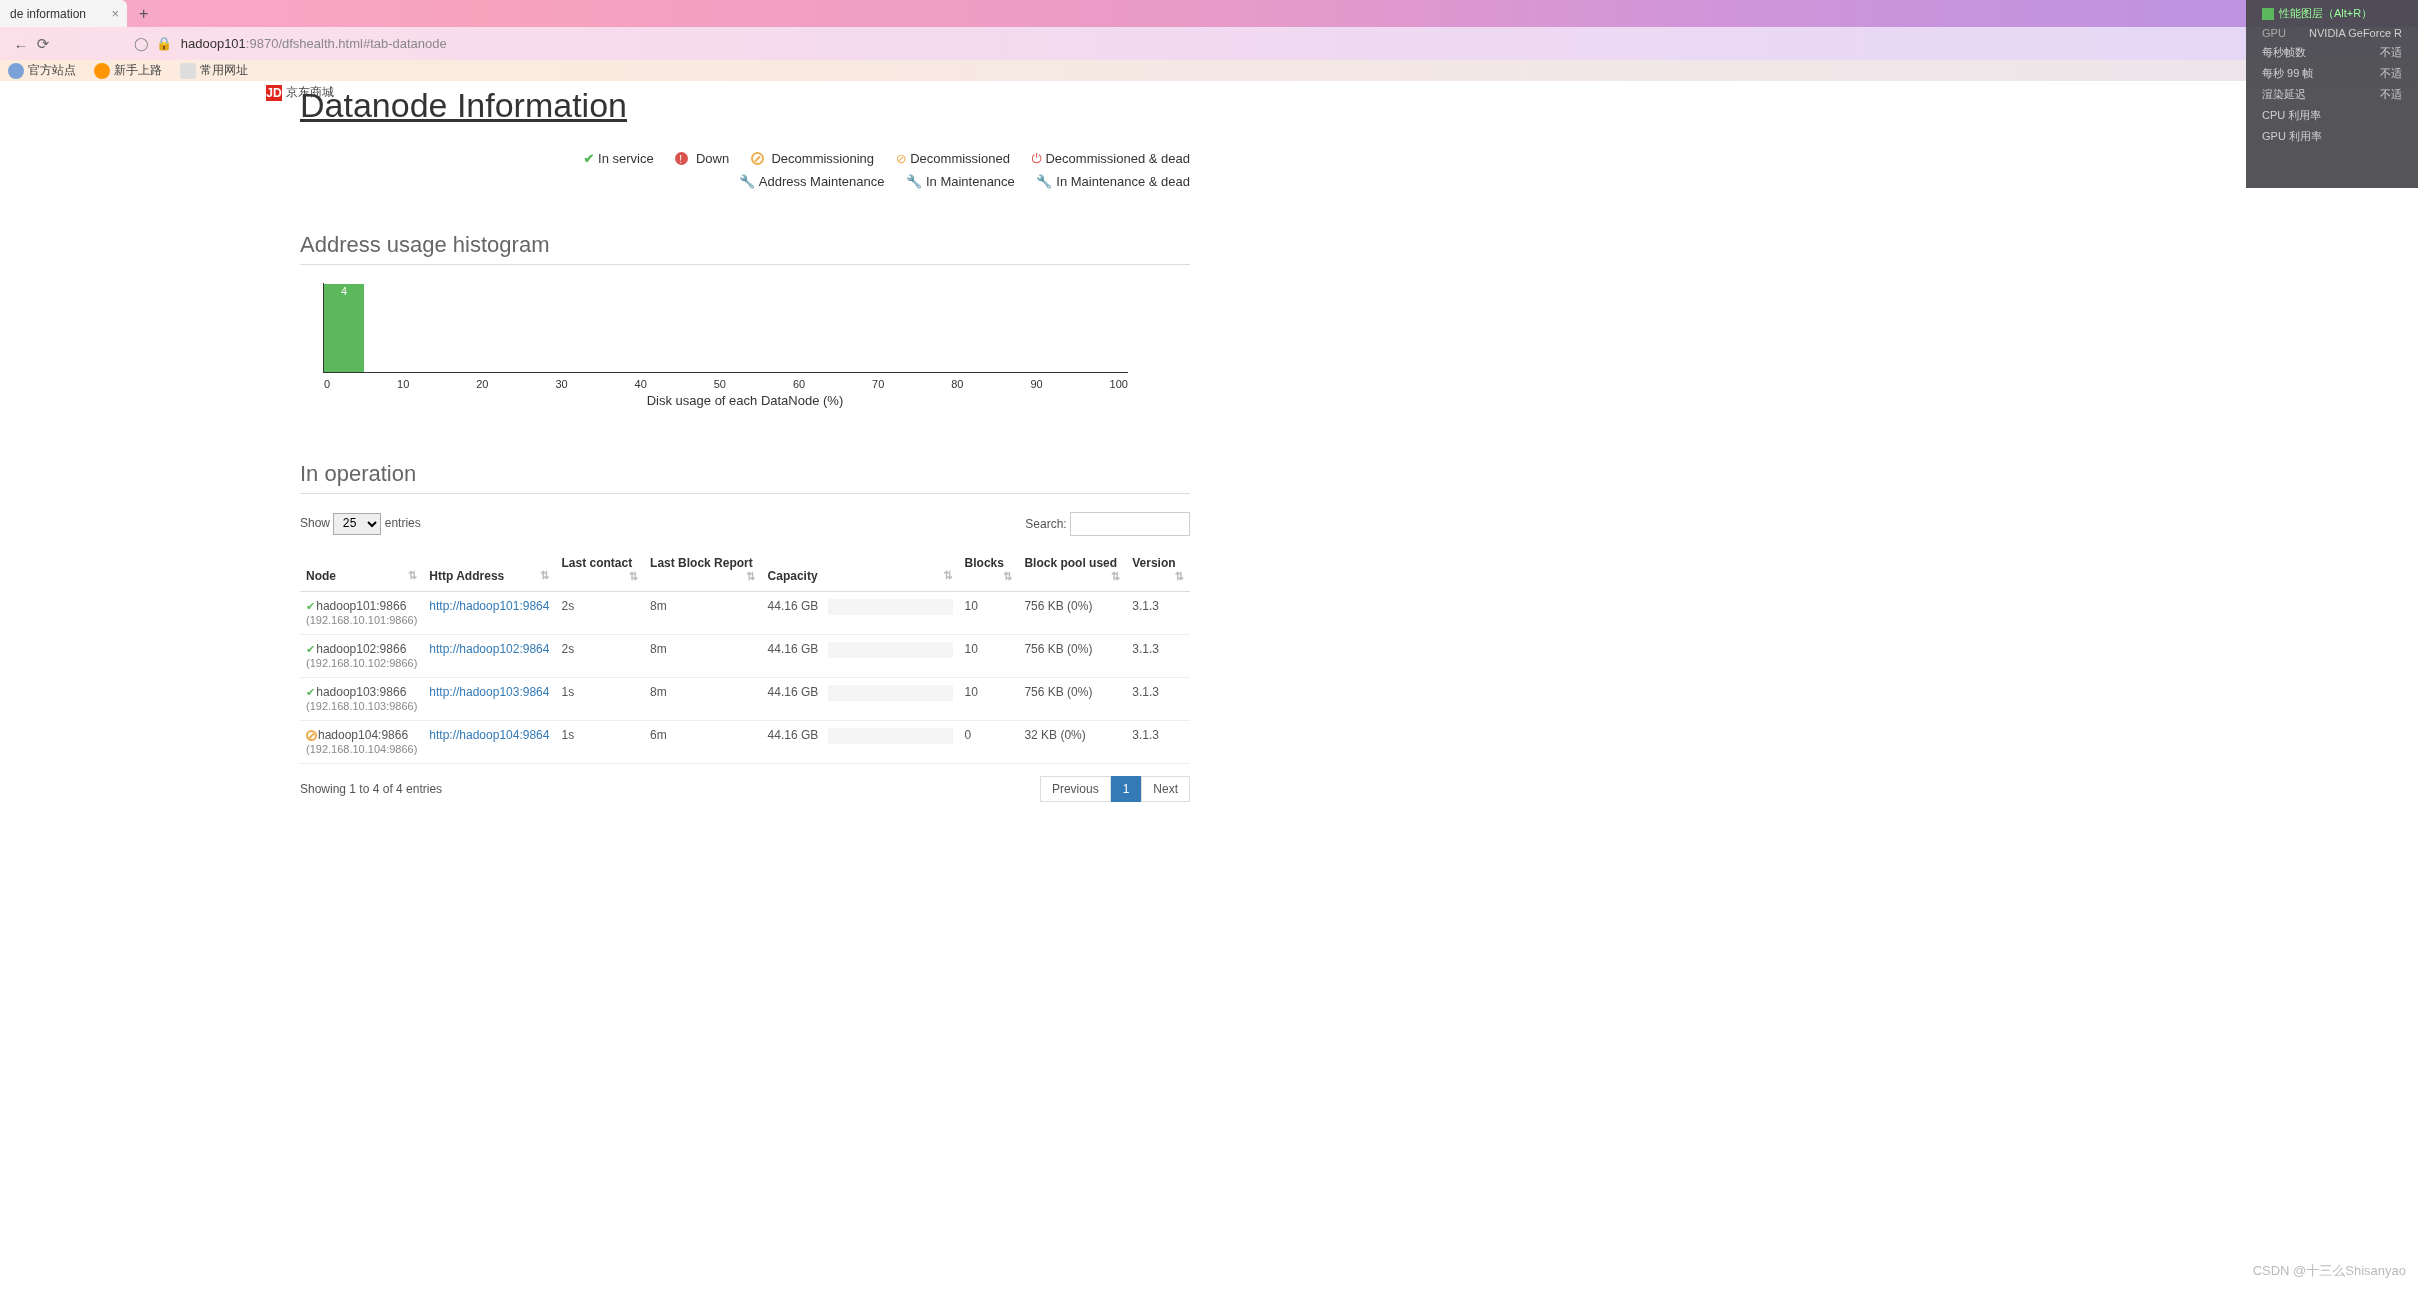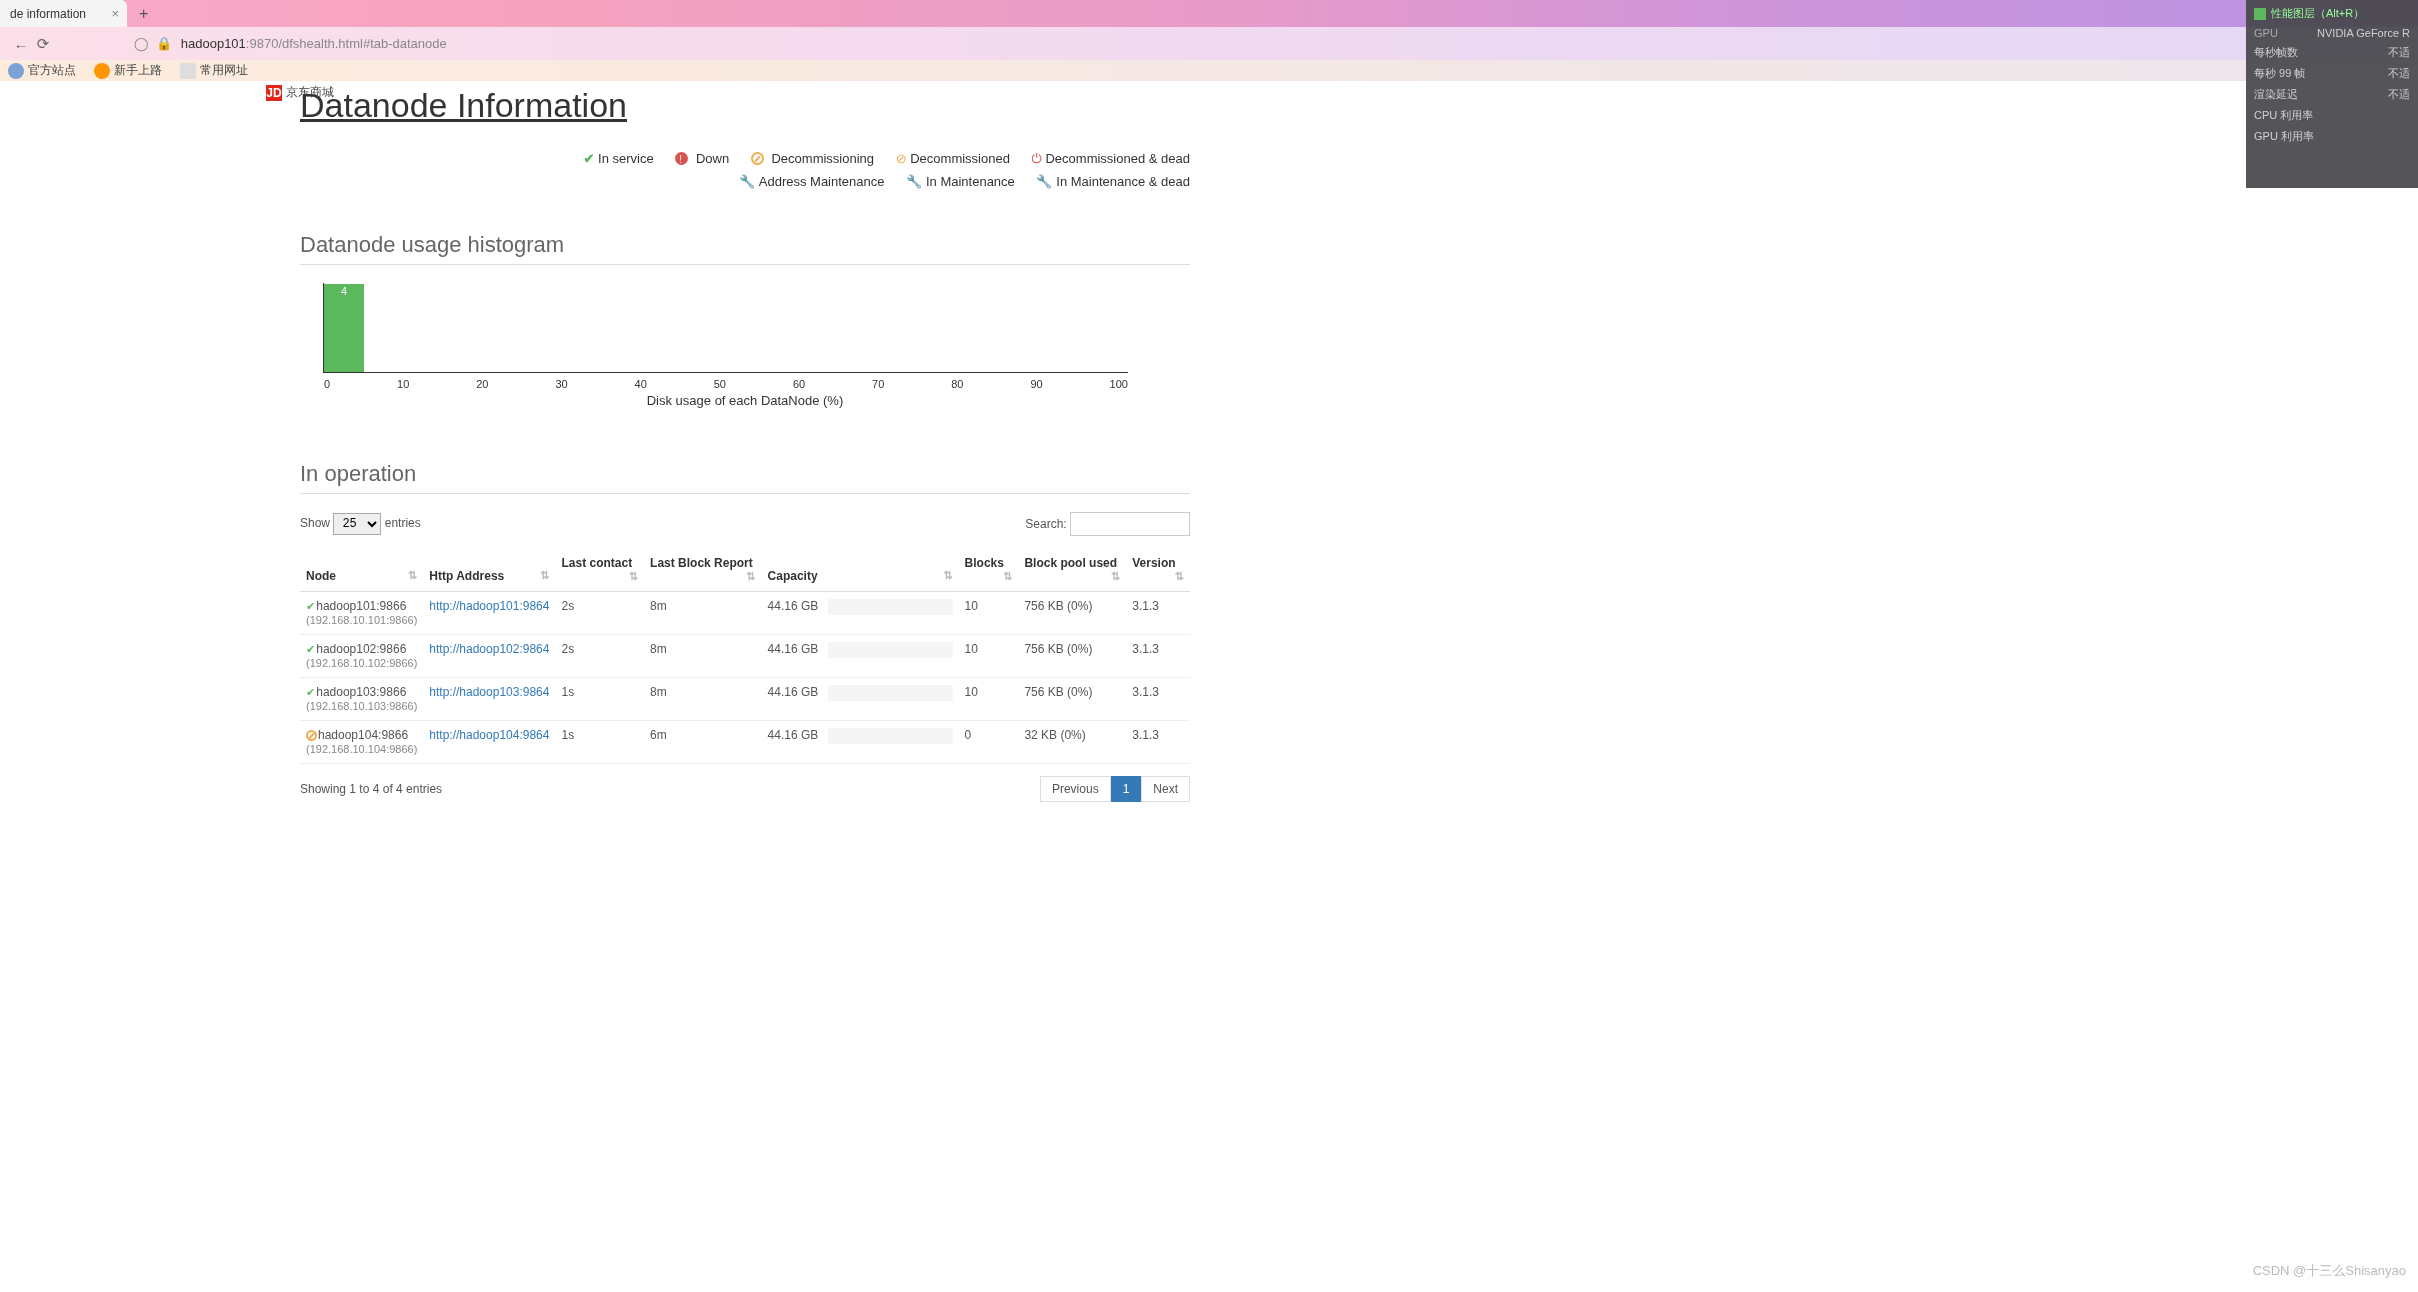--- a/index.html
+++ b/index.html
@@ -19,21 +19,21 @@
 .star-btn { color: #888; margin-right: 10px; cursor: pointer; }
 .bookmarks-bar { height: 21px; background: linear-gradient(90deg, #fdecdd 0%, #f9e9e0 30%, #f3e7e6 60%, #ece5ec 100%); display: flex; align-items: center; padding: 0 8px; font-size: 12px; color: #444; }
 .bm-item { display: flex; align-items: flex-end; margin-right: 18px; cursor: pointer; }
 .bm-icon { width: 16px; height: 16px; margin-right: 4px; }
 .bm-icon.globe { background: #7aa2d6; border-radius: 50%; }
 .bm-icon.fox { background: #ff9500; border-radius: 50%; }
 .bm-icon.folder { background: #ddd; border-radius: 3px; }
 .bm-icon.jd { background: #e1251b; color: #fff; font-size: 12px; display: flex; align-items: center; justify-content: center; font-weight: bold; margin-top: 44px; }
 
 
-.gpu-overlay { position: absolute; top: 0; right: 0; width: 172px; height: 188px; background: rgba(70,70,75,0.92); color: #d0d0d0; font-size: 11px; padding: 6px 8px; }
+.gpu-overlay { position: absolute; top: 0; right: 0; width: 172px; height: 188px; background: rgba(70,70,75,0.92); color: #d0d0d0; font-size: 11px; padding: 6px 16px; }
 .gpu-overlay .gpu-title { color: #9f9; display: flex; align-items: center; margin-bottom: 4px; }
 .gpu-overlay .gpu-title::before { content: ''; width: 12px; height: 12px; background: #5cb85c; margin-right: 5px; }
 .gpu-overlay .row { display: flex; justify-content: space-between; margin: 6px 0; }
 .gpu-overlay .subhdr { color: #aaa; }
 
 
 .content { width: 890px; margin-left: 300px; padding-top: 5px; }
 h1 { font-size: 34px; font-weight: 500; color: #333; margin-bottom: 22px; text-decoration: underline; }
 
 .legend { text-align: right; margin-bottom: 38px; line-height: 1.8; font-size: 13px; }
@@ -163,21 +163,21 @@
     <span class="legend-item"><span class="lg-ico lg-down"></span> <span>Down</span></span>
     <span class="legend-item"><span class="lg-ico lg-decom"></span> <span>Decommissioning</span></span>
     <span class="legend-item"><span class="lg-decomm-done">⊘</span> <span>Decommissioned</span></span>
     <span class="legend-item"><span class="lg-dead">⏻</span> <span>Decommissioned &amp; dead</span></span>
     <br>
     <span class="legend-item"><span class="lg-wrench">🔧</span> <span>Address Maintenance</span></span>
     <span class="legend-item"><span class="lg-wrench-orange">🔧</span> <span>In Maintenance</span></span>
     <span class="legend-item"><span class="lg-wrench-red">🔧</span> <span>In Maintenance &amp; dead</span></span>
   </div>
 
-  <h3>Datanode usage histogram</h3>
+  <h3>Address usage histogram</h3>
   <div class="hr"></div>
 
   <div class="chart-wrap">
     <div class="chart-area">
       <div class="bar">
         <div class="bar-label">4</div>
       </div>
       <div class="axis-ticks">
         <span>0</span>
         <span>10</span>

